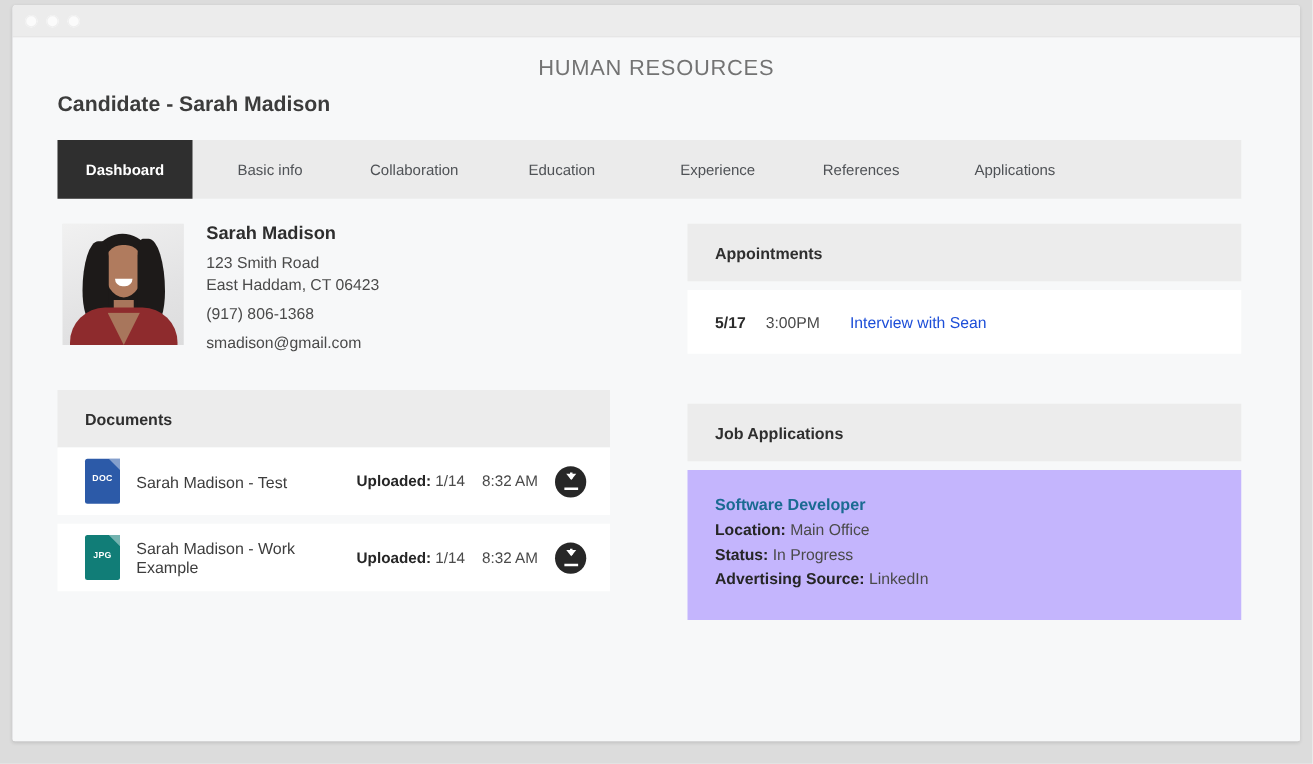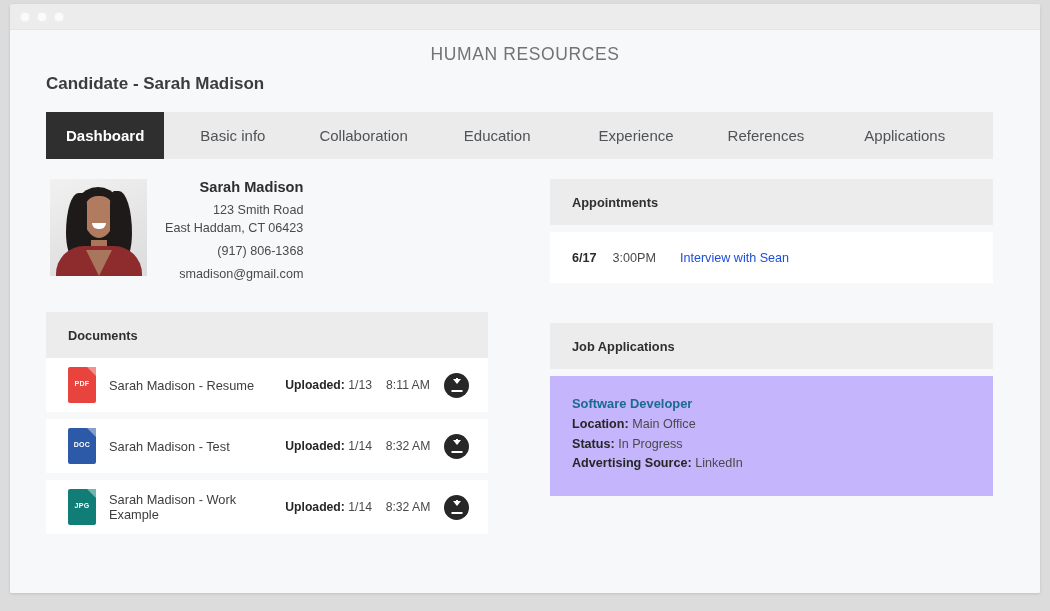--- a/index.html
+++ b/index.html
@@ -77,21 +77,21 @@
     height: 47px;
     background: #ebebeb;
     display: flex;
     align-items: stretch;
     width: 947px;
   }
   .tab {
     display: flex;
     align-items: center;
     justify-content: center;
-    font-size: 15px;
+    font-size: 12px;
     color: #4f5256;
     padding: 0 20px;
     white-space: nowrap;
     cursor: pointer;
   }
   .tab.active {
     background: #2f2f2f;
     color: #ffffff;
     font-weight: bold;
     min-width: 108px;
@@ -110,21 +110,20 @@
     gap: 62px;
   }
   .col-left  { width: 442px; }
   .col-right { width: 443px; }
 
   
   .profile {
     display: flex;
     gap: 18px;
     padding-left: 4px;
-    text-align: right;
   }
   .photo {
     width: 97px;
     height: 97px;
     background: #e9e9ea;
     position: relative;
     overflow: hidden;
     flex: none;
   }
   .photo .bg {
@@ -380,37 +379,20 @@
             <div class="line">123 Smith Road</div>
             <div class="line">East Haddam, CT 06423</div>
             <div class="line phone">(917) 806-1368</div>
             <div class="line email">smadison@gmail.com</div>
           </div>
         </div>
 
         <div class="panel docs">
           <div class="panel-header">Documents</div>
 
-          <div class="doc-row">
-            <div class="file-icon" style="background:#e8433c">
-              <div class="fold"></div>
-                <span>PDF</span>
-            </div>
-            <div class="doc-name">Sarah Madison - Resume</div>
-            <div class="doc-meta">
-              <b>Uploaded:</b>
-              <span>1/13</span>
-            </div>
-            <div class="doc-time">8:11 AM</div>
-            <div class="dl-btn">
-              <div class="stem"></div>
-                <div class="arrow"></div>
-                <div class="base"></div>
-            </div>
-          </div>
 
           <div class="doc-row">
             <div class="file-icon" style="background:#2c5aa8">
               <div class="fold"></div>
                 <span>DOC</span>
             </div>
             <div class="doc-name">Sarah Madison - Test</div>
             <div class="doc-meta">
               <b>Uploaded:</b>
               <span>1/14</span>
@@ -442,21 +424,21 @@
           </div>
 
         </div>
       </div>
 
       <div class="col-right">
 
         <div class="panel">
           <div class="panel-header">Appointments</div>
           <div class="appt-body">
-            <div class="appt-date">6/17</div>
+            <div class="appt-date">5/17</div>
             <div class="appt-time">3:00PM</div>
             <div class="appt-desc">Interview with Sean</div>
           </div>
         </div>
 
         <div class="panel jobs">
           <div class="panel-header">Job Applications</div>
           <div class="job-body">
             <div class="job-title">Software Developer</div>
             <div class="job-line">

